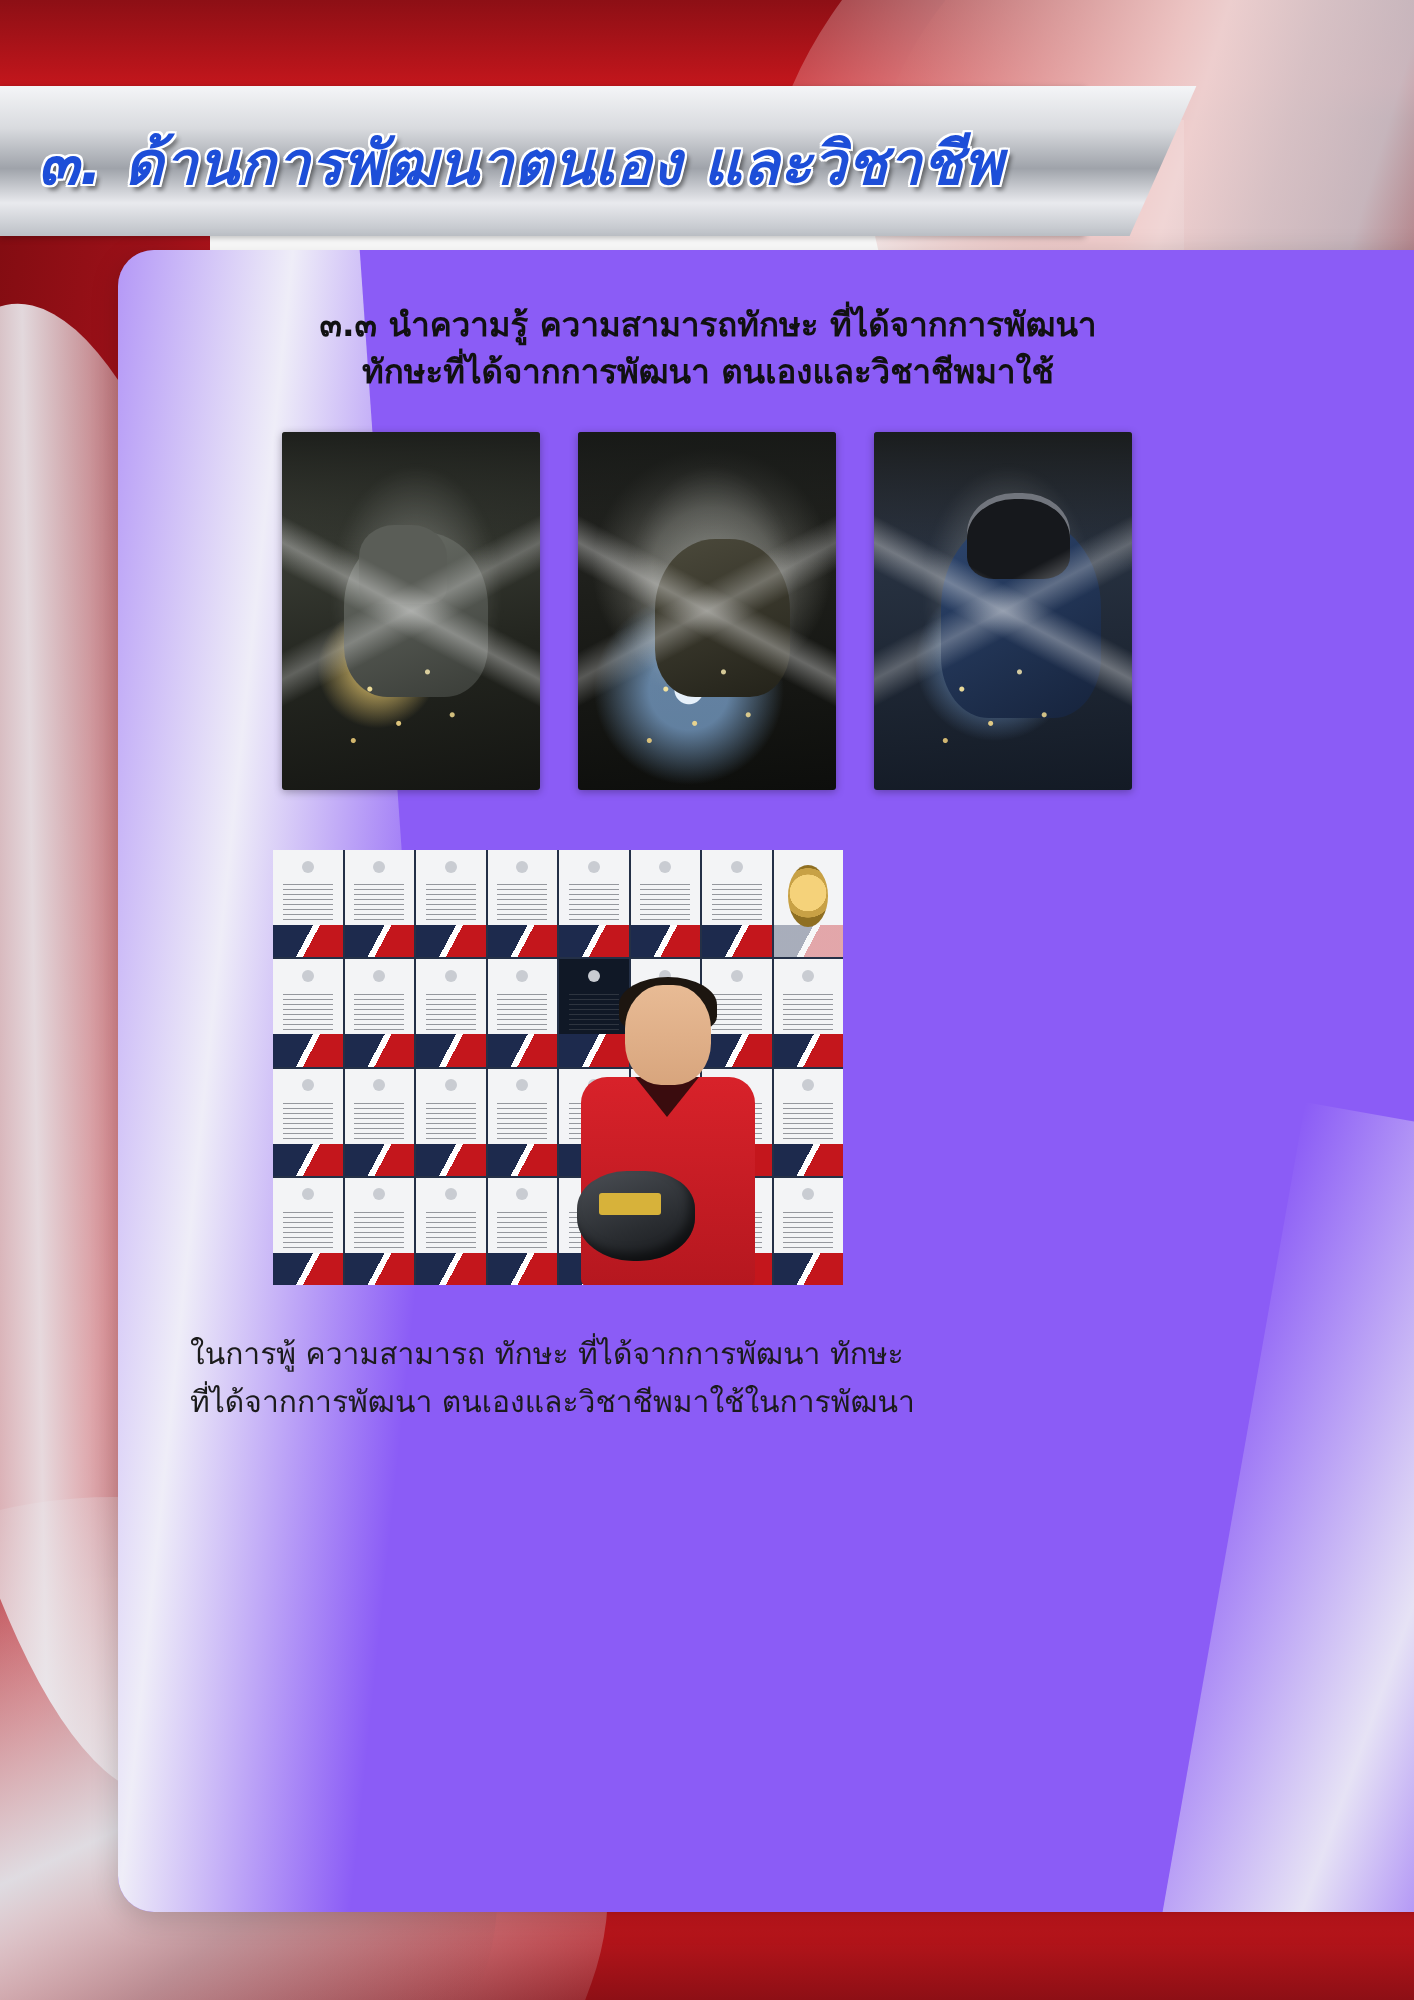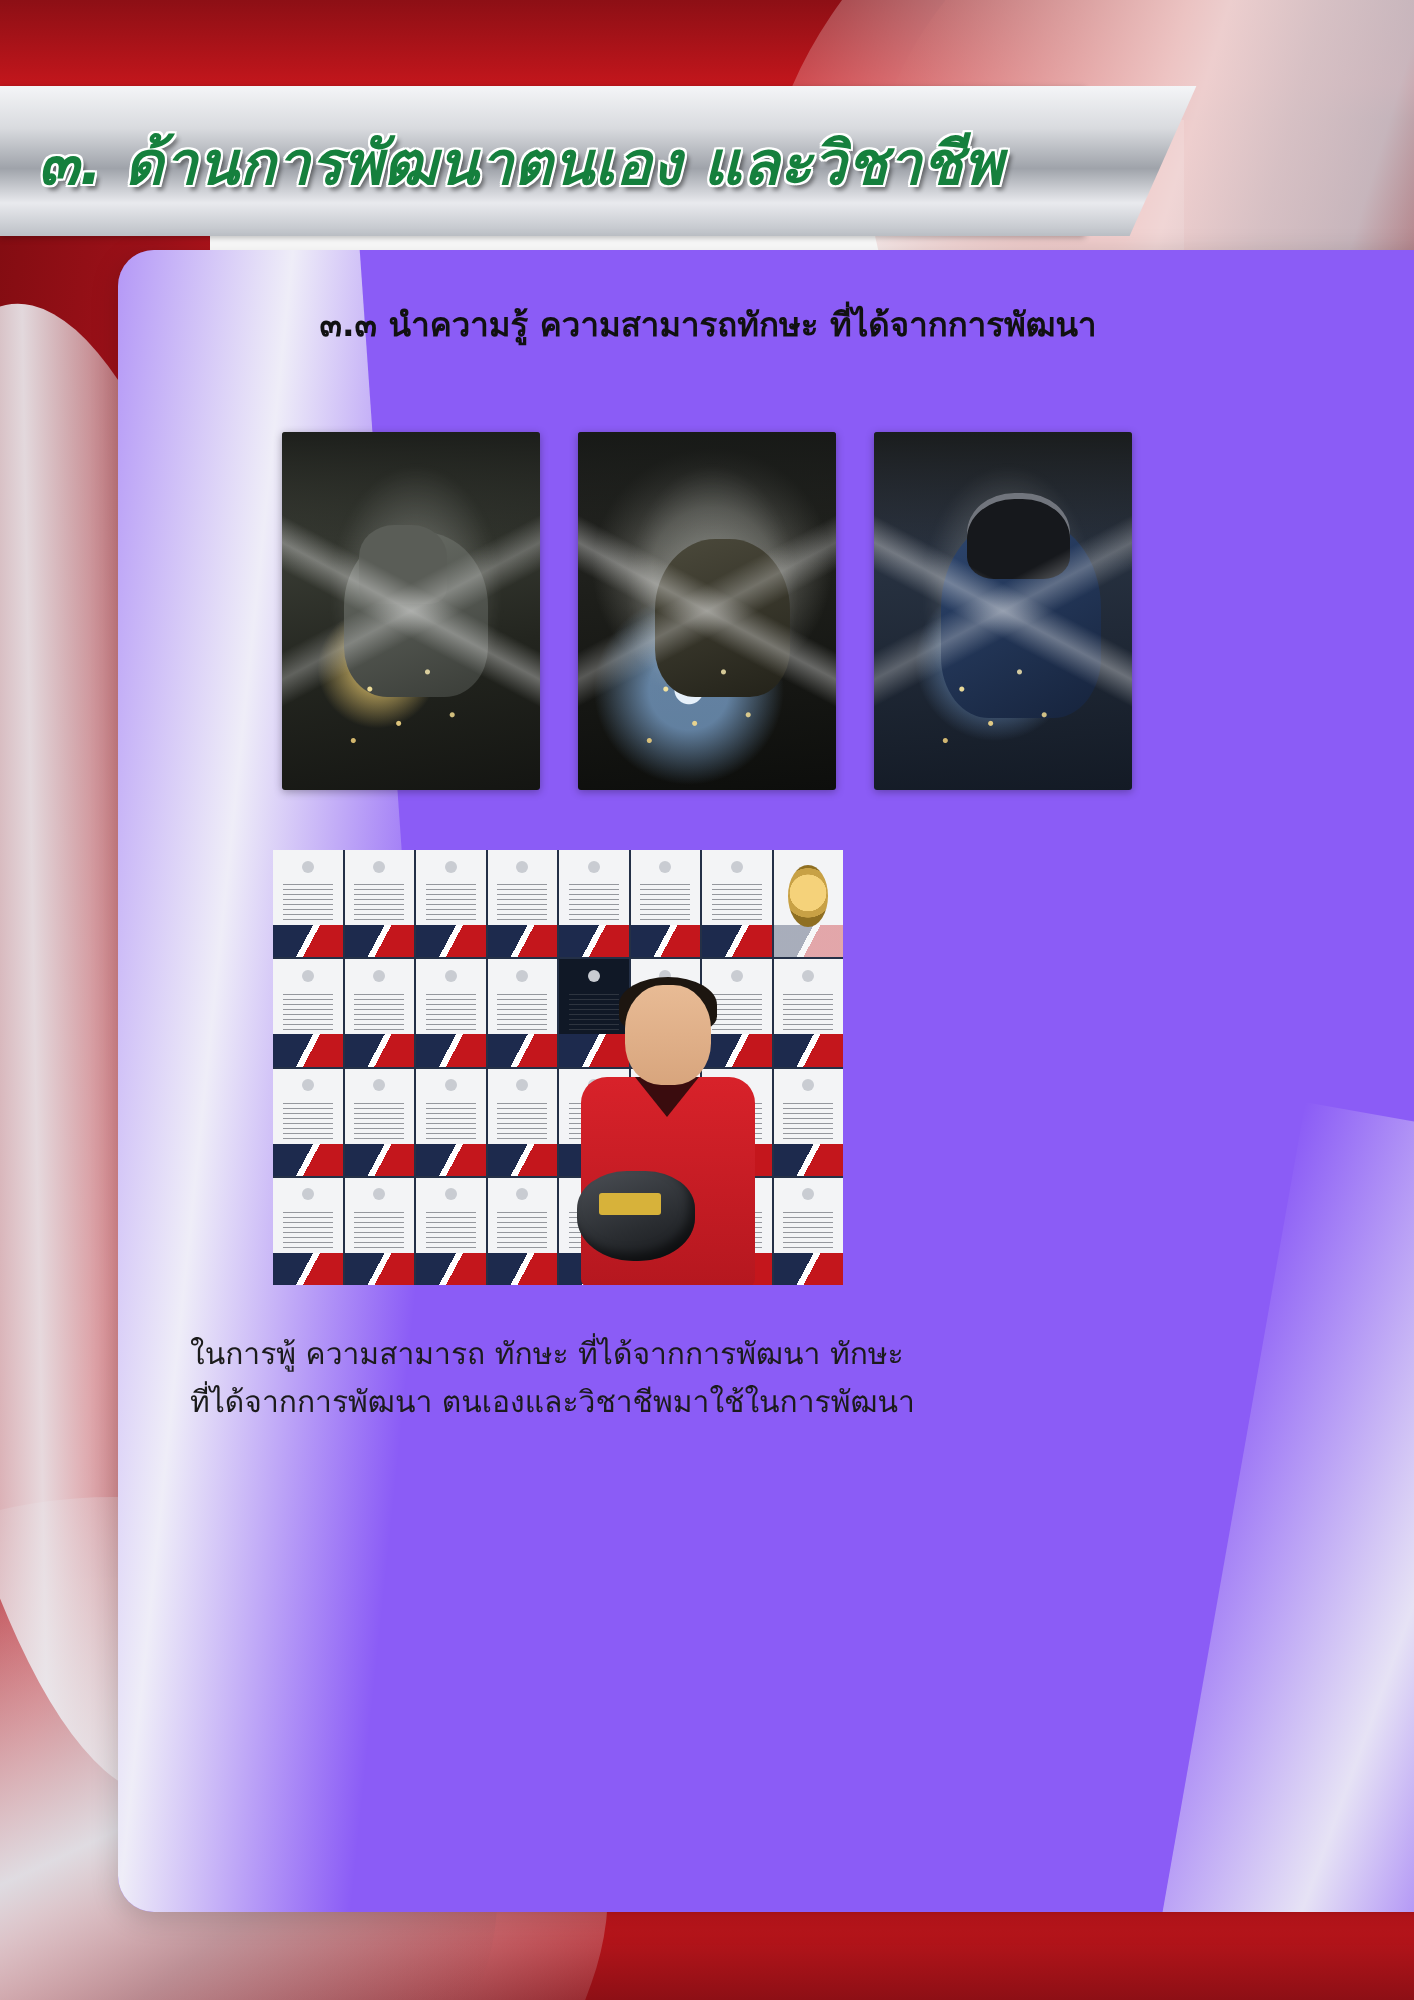--- a/index.html
+++ b/index.html
@@ -118,21 +118,21 @@
     left: 38px; top: 104px;
     width: 1000px;
     height: 116px;
     display: flex;
     align-items: center;
     font-family: "DejaVu Sans", "Liberation Sans", sans-serif;
     font-size: 60px;
     font-weight: 700;
     font-style: italic;
     letter-spacing: .5px;
-    color: #15803d;
+    color: #1d4ed8;
     text-shadow:
       2px 0 0 #ffffff, -2px 0 0 #ffffff, 0 2px 0 #ffffff, 0 -2px 0 #ffffff,
       2px 2px 0 #ffffff, -2px 2px 0 #ffffff, 2px -2px 0 #ffffff, -2px -2px 0 #ffffff,
       4px 5px 4px rgba(0,0,0,.45);
     white-space: nowrap;
   }
 
   
   .card {
     position: absolute;
@@ -381,20 +381,21 @@
   <div class="header-band"></div>
   <div class="header-dark"></div>
   <div class="header-title">๓. ด้านการพัฒนาตนเอง และวิชาชีพ</div>
 
   <div class="card">
     <div class="card-sheen"></div>
     <div class="card-sheen2"></div>
 
     <div class="subhead">
       <div>๓.๓ นำความรู้ ความสามารถทักษะ ที่ได้จากการพัฒนา</div>
+      <div>ทักษะที่ได้จากการพัฒนา ตนเองและวิชาชีพมาใช้</div>
     </div>
 
     <div class="photo-row">
 
       <div class="photo ph1">
         <div class="ph-dark-top"></div>
         <div class="ph-smoke"></div>
         <div class="ph-figure"></div>
         <div class="ph-helmet"></div>
         <div class="ph-sparks"></div>

